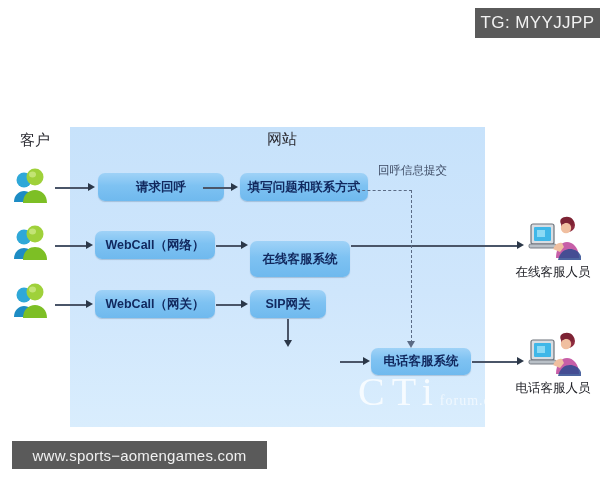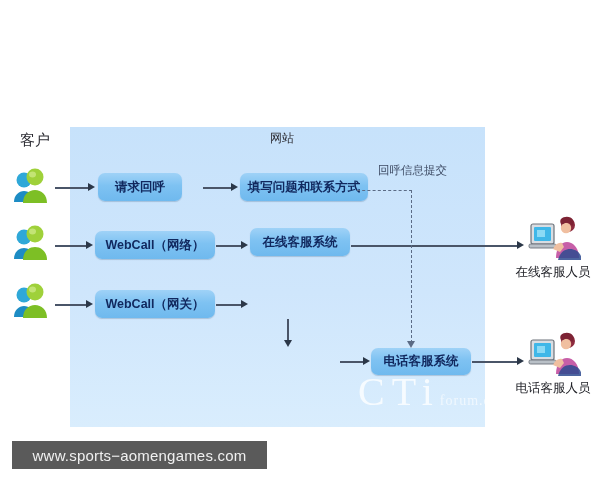--- a/index.html
+++ b/index.html
@@ -30,21 +30,21 @@
   .title .web{color:#1b3fa0;font-family:"Liberation Sans",sans-serif;font-weight:700;}
 
   
   .panel{
     position:absolute;left:70px;top:127px;width:415px;height:300px;
     background:linear-gradient(180deg,#c7e2fb 0%,#cfe6fc 55%,#d9edfd 100%);
   }
   .panel-title{
     position:absolute;left:252px;top:130px;width:60px;
     font-family:"Liberation Serif","DejaVu Serif",serif;
-    font-size:12px;color:#2c2c33;text-align:center;
+    font-size:15px;color:#2c2c33;text-align:center;
   }
   .cust-title{
     position:absolute;left:10px;top:131px;width:50px;
     font-family:"Liberation Serif","DejaVu Serif",serif;
     font-size:15px;color:#2c2c33;text-align:center;
   }
 
   
   .watermark{
     position:absolute;left:358px;top:368px;
@@ -143,58 +143,61 @@
       <path d="M6 37c0-7 5-11 10-11s10 4 10 11z" fill="#1d8cc4"></path>
       <ellipse cx="27" cy="12" rx="8.5" ry="8.5" fill="#9fd13a"></ellipse>
       <path d="M15 38c0-8 5.5-13 12-13s12 5 12 13z" fill="#7dbf25"></path>
       <ellipse cx="24.5" cy="9.5" rx="3.5" ry="3" fill="#cfe98a" opacity=".75"></ellipse>
     </svg>
   </div>
 
   <div class="line hline" style="left:55px;top:187px;width:35px"></div>
   <div class="arrow-r" style="left:88px;top:183px"></div>
 
-  <div class="box" style="left:98px;top:173px;width:84px;height:28px">
+  <div class="box" style="left:98px;top:173px;width:126px;height:28px">
     <span>请求回呼</span>
   </div>
 
   <div class="line hline" style="left:203px;top:187px;width:29px"></div>
   <div class="arrow-r" style="left:231px;top:183px"></div>
 
   <div class="box" style="left:240px;top:173px;width:128px;height:28px">
     <span>填写问题和联系方式</span>
   </div>
 
   <div class="line hline" style="left:55px;top:245px;width:33px"></div>
   <div class="arrow-r" style="left:86px;top:241px"></div>
 
   <div class="box" style="left:95px;top:231px;width:120px;height:28px">
     <span>WebCall（网络）</span>
   </div>
 
   <div class="line hline" style="left:216px;top:245px;width:26px"></div>
   <div class="arrow-r" style="left:241px;top:241px"></div>
 
-  <div class="box" style="left:250px;top:228px;width:100px;height:28px">
+  <div class="box" style="left:250px;top:241px;width:100px;height:36px">
     <span>在线客服系统</span>
   </div>
 
   <div class="line hline" style="left:351px;top:245px;width:168px"></div>
   <div class="arrow-r" style="left:517px;top:241px"></div>
 
   <div class="line hline" style="left:55px;top:304px;width:33px"></div>
   <div class="arrow-r" style="left:86px;top:300px"></div>
 
   <div class="box" style="left:95px;top:290px;width:120px;height:28px">
     <span>WebCall（网关）</span>
   </div>
 
   <div class="line hline" style="left:216px;top:304px;width:26px"></div>
   <div class="arrow-r" style="left:241px;top:300px"></div>
 
+  <div class="box" style="left:250px;top:290px;width:76px;height:28px">
+    <span>SIP网关</span>
+  </div>
 
   <div class="line vline" style="left:287px;top:319px;height:25px"></div>
   <div class="arrow-d" style="left:283.5px;top:340px"></div>
 
 
   <div class="line hline" style="left:340px;top:361px;width:24px"></div>
   <div class="arrow-r" style="left:363px;top:357px"></div>
 
   <div class="box" style="left:371px;top:348px;width:100px;height:27px">
     <span>电话客服系统</span>
@@ -233,15 +236,16 @@
       <circle cx="43" cy="9" r="7" fill="#8e2b3e"></circle>
       <circle cx="41" cy="12" r="5.2" fill="#f0bfa0"></circle>
       <path d="M36 3c3-3 10-3 12 1 1.5 3 0 6-1 6-1-3-4-4-7-3-2 .7-3 2-4 1-1-1.5-1-4 0-5z" fill="#7d2334"></path>
       <path d="M31 42c0-10 5-16 11-16s12 6 12 16z" fill="#c75fa8"></path>
       <path d="M28 33c2-5 6-7 9-6l2 4-4 5z" fill="#f0bfa0"></path>
       <path d="M33 44c2-8 7-11 12-11s11 3 12 11z" fill="#2e4a8f" opacity=".85"></path>
     </svg>
   </div>
   <div class="agent-label" style="left:498px;top:380px">电话客服人员</div>
 
+  <div class="tg-badge">TG: MYYJJPP</div>
   <div class="url-bar">www.sports−aomengames.com</div>
 
 </div>
 
 </body></html>

